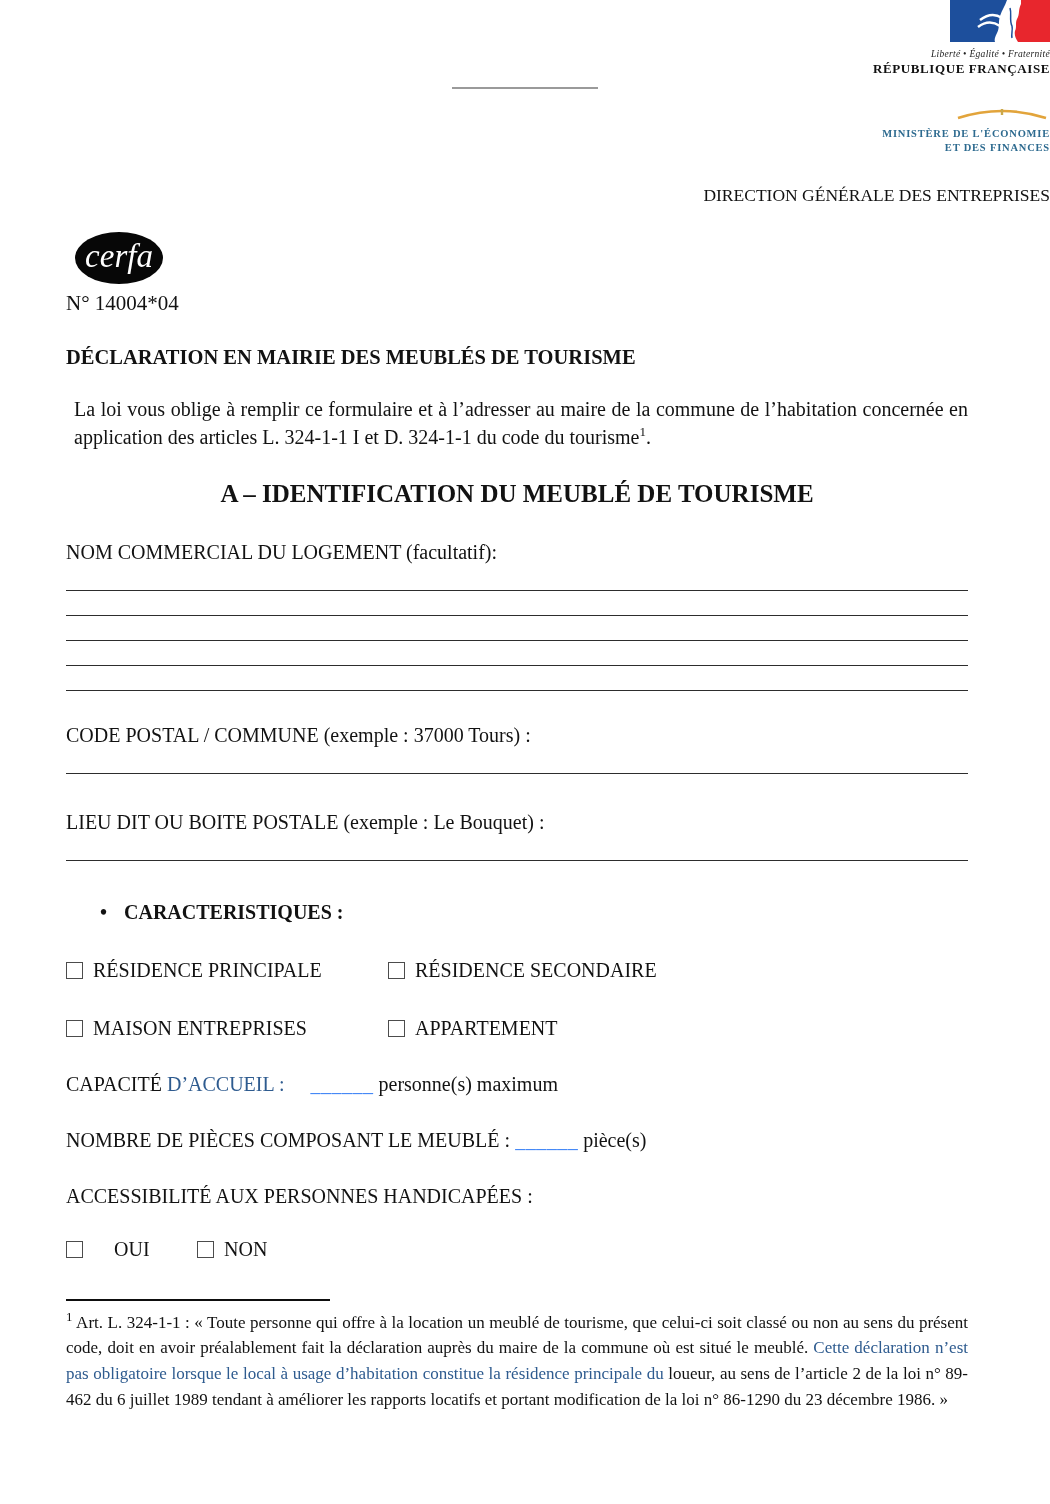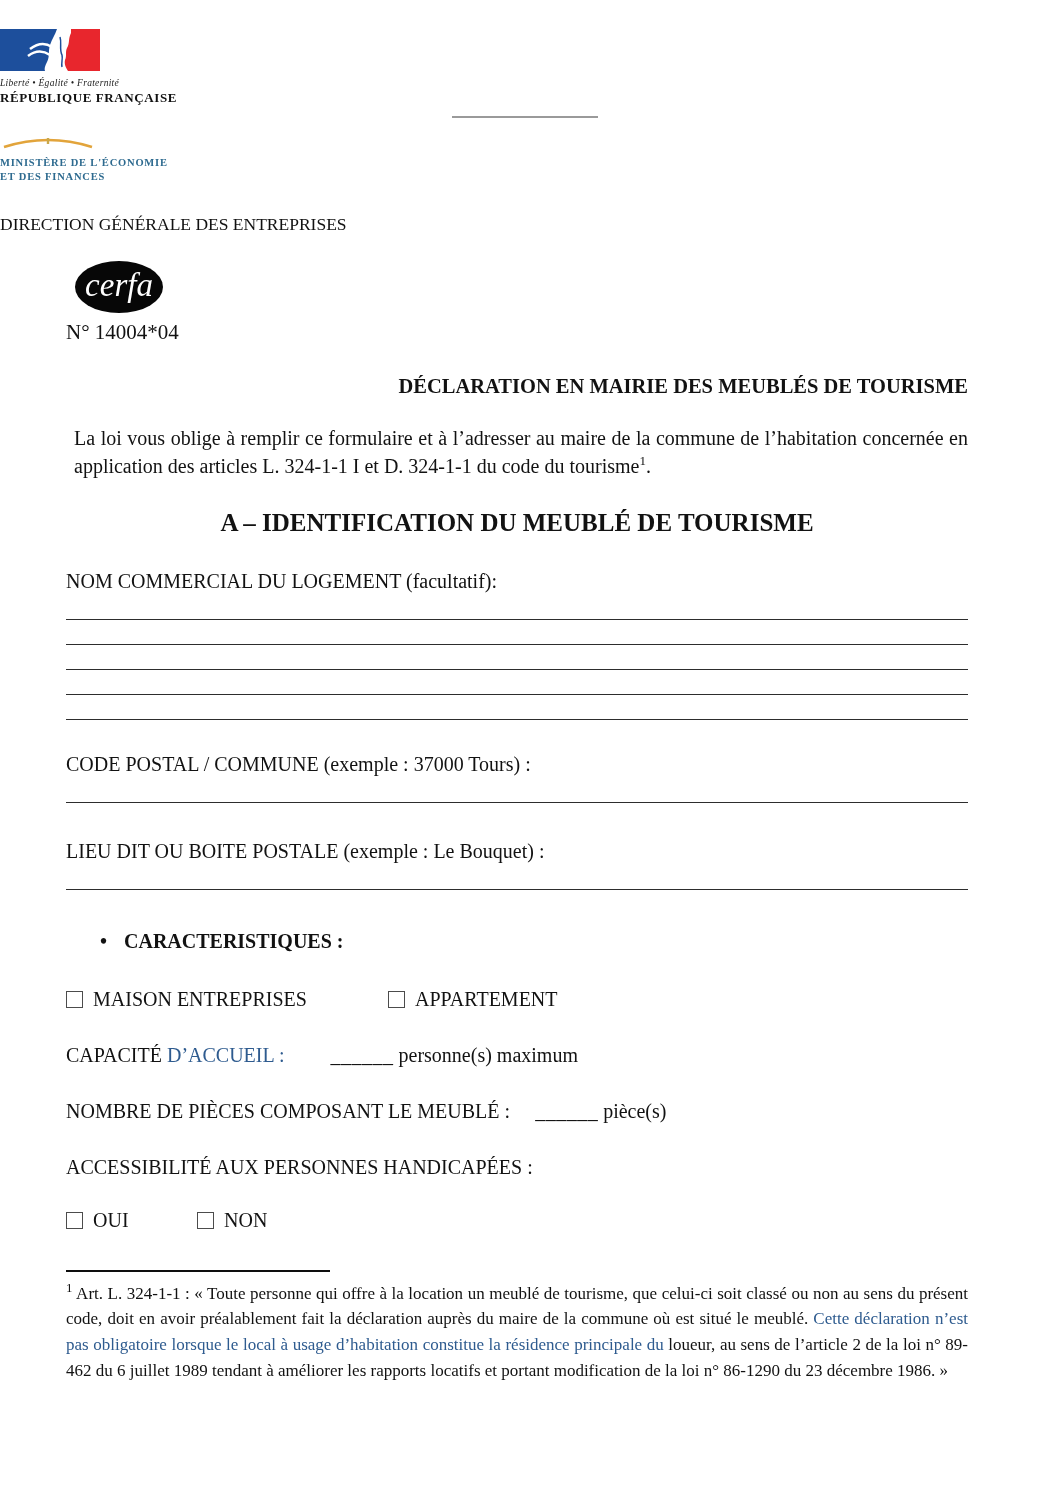--- a/index.html
+++ b/index.html
@@ -1,60 +1,60 @@
 <!DOCTYPE html>
 <html><head>
 <meta charset="utf-8">
 <style>
   html,body { margin:0; padding:0; background:#ffffff; }
   .page {
     width:1050px; min-height:1504px; background:#ffffff; color:#121212;
     font-family:"Liberation Serif","DejaVu Serif",serif; position:relative; overflow:hidden;
   }
-  .header { padding-top:29px; text-align:left; }
+  .header { padding-top:0; text-align:right; }
   .gov-logo { display:inline-block; }
   .motto { font-size:9.5px; font-style:italic; margin-top:3px; color:#222; letter-spacing:0.3px; }
   .republic { font-size:13px; font-weight:bold; letter-spacing:0.6px; margin-top:2px; color:#111; }
   .hdr-divider { width:146px; height:2px; background:#9a9a9a; margin:10px auto 14px auto; }
   .ministry { display:inline-block; }
   .ministry-text { font-size:10.5px; font-weight:bold; color:#2d6a8f; letter-spacing:0.8px; line-height:1.35; margin-top:2px; }
   .direction { margin-top:30px; font-size:17.5px; color:#111; }
 
   .body-col { padding:0 82px 0 66px; }
 
   .cerfa-block { margin-top:26px; }
   .cerfa-oval {
     width:88px; height:52px; border-radius:50%; background:#070707; margin-left:9px;
     display:flex; align-items:center; justify-content:center;
   }
   .cerfa-oval span { color:#fff; font-style:italic; font-size:33px; font-family:"Liberation Serif",serif; transform:translateY(-2px); }
   .form-number { margin-top:7px; font-size:21px; }
 
-  .doc-title { text-align:right; font-size:20.5px; font-weight:bold; margin:30px 0 0 0; }
+  .doc-title { text-align:left; font-size:20.5px; font-weight:bold; margin:30px 0 0 0; }
   .intro { margin:27px 0 0 8px; font-size:20px; line-height:1.38; text-align:justify; }
   .intro sup, .footnote sup { font-size:13px; line-height:0; }
   .section-heading { text-align:center; font-size:25px; font-weight:bold; margin:28px 0 0 0; }
 
   .field-label { margin-top:33px; font-size:20px; }
   .fline { height:0; border-bottom:1.9px solid #2d2d2d; margin-top:26px; }
   .fline + .fline { margin-top:24px; }
 
   .bullet-heading { margin-top:40px; padding-left:34px; font-size:20px; font-weight:bold; }
   .bullet-heading .bullet { display:inline-block; width:24px; font-weight:bold; }
 
   .check-row { display:flex; margin-top:35px; align-items:center; }
   .check-item { display:flex; align-items:center; font-size:20px; }
   .check-item.col1 { width:322px; }
-  .check-item.narrow { width:131px; }
+  .check-item.narrow { width:131px;gap:21px; }
   .checkbox {
     width:15px; height:15px; border:1.6px solid #4c4c4c; background:#fff;
     display:inline-block; margin-right:10px; flex:0 0 auto;
   }
   .inline-field { margin-top:33px; font-size:20px; }
-  .blank { letter-spacing:0.5px; color:#000000;margin-left:20px; }
+  .blank { letter-spacing:0.5px; color:#3b82f6; }
   .sp { display:inline-block; width:16px; }
   .blue-text { color:#2e5b8f; }
 
   .footnote-sep { margin-top:38px; width:264px; border-top:2.6px solid #0e0e0e; }
   .footnote { margin:9px 0 0 0; font-size:17px; line-height:1.52; text-align:justify; }
 </style>
 </head>
 <body>
 
 <div class="page">
@@ -115,20 +115,30 @@
     <div class="fline"></div>
 
     <div class="field-label">CODE POSTAL / COMMUNE (exemple : 37000 Tours) :</div>
     <div class="fline"></div>
 
     <div class="field-label" style="margin-top:37px">LIEU DIT OU BOITE POSTALE (exemple : Le Bouquet) :</div>
     <div class="fline"></div>
 
     <div class="bullet-heading"><span class="bullet">•</span><span>CARACTERISTIQUES :</span></div>
 
+    <div class="check-row">
+      <div class="check-item col1">
+        <span class="checkbox"></span>
+        <span>RÉSIDENCE PRINCIPALE</span>
+      </div>
+      <div class="check-item">
+        <span class="checkbox"></span>
+        <span>RÉSIDENCE SECONDAIRE</span>
+      </div>
+    </div>
 
     <div class="check-row">
       <div class="check-item col1">
         <span class="checkbox"></span>
         <span>MAISON ENTREPRISES</span>
       </div>
       <div class="check-item">
         <span class="checkbox"></span>
         <span>APPARTEMENT</span>
       </div>

